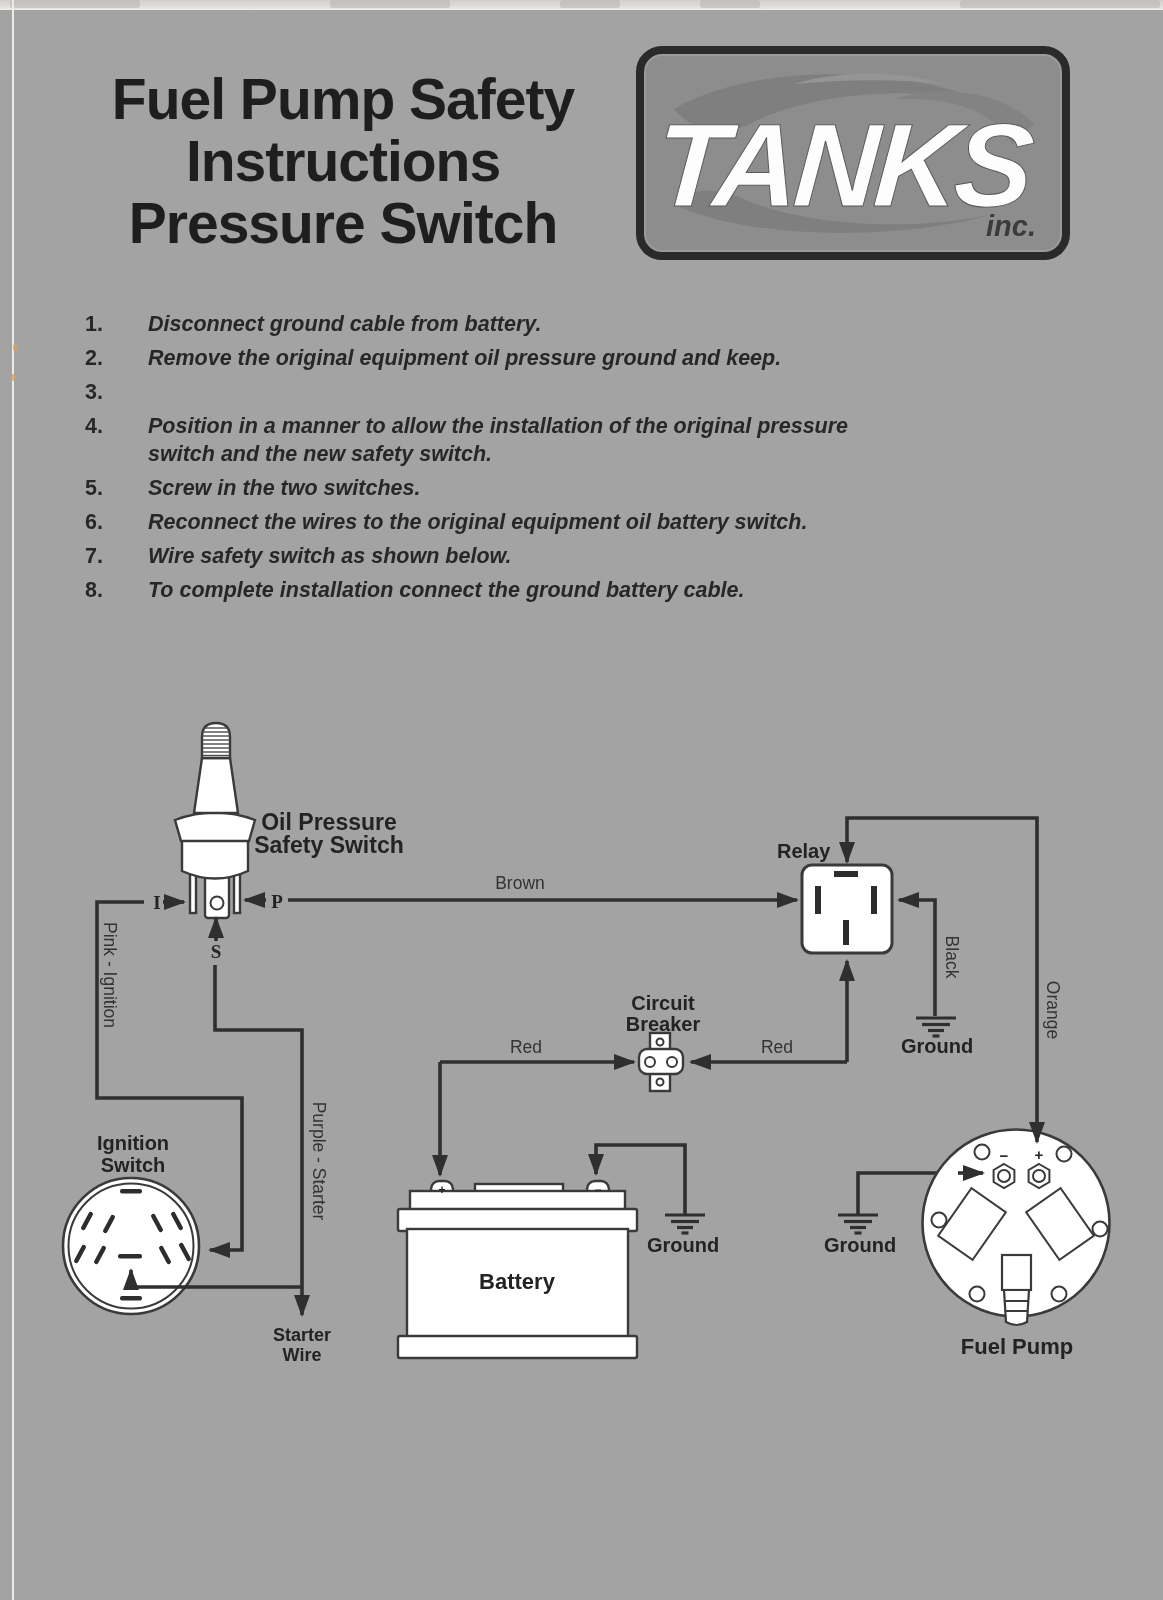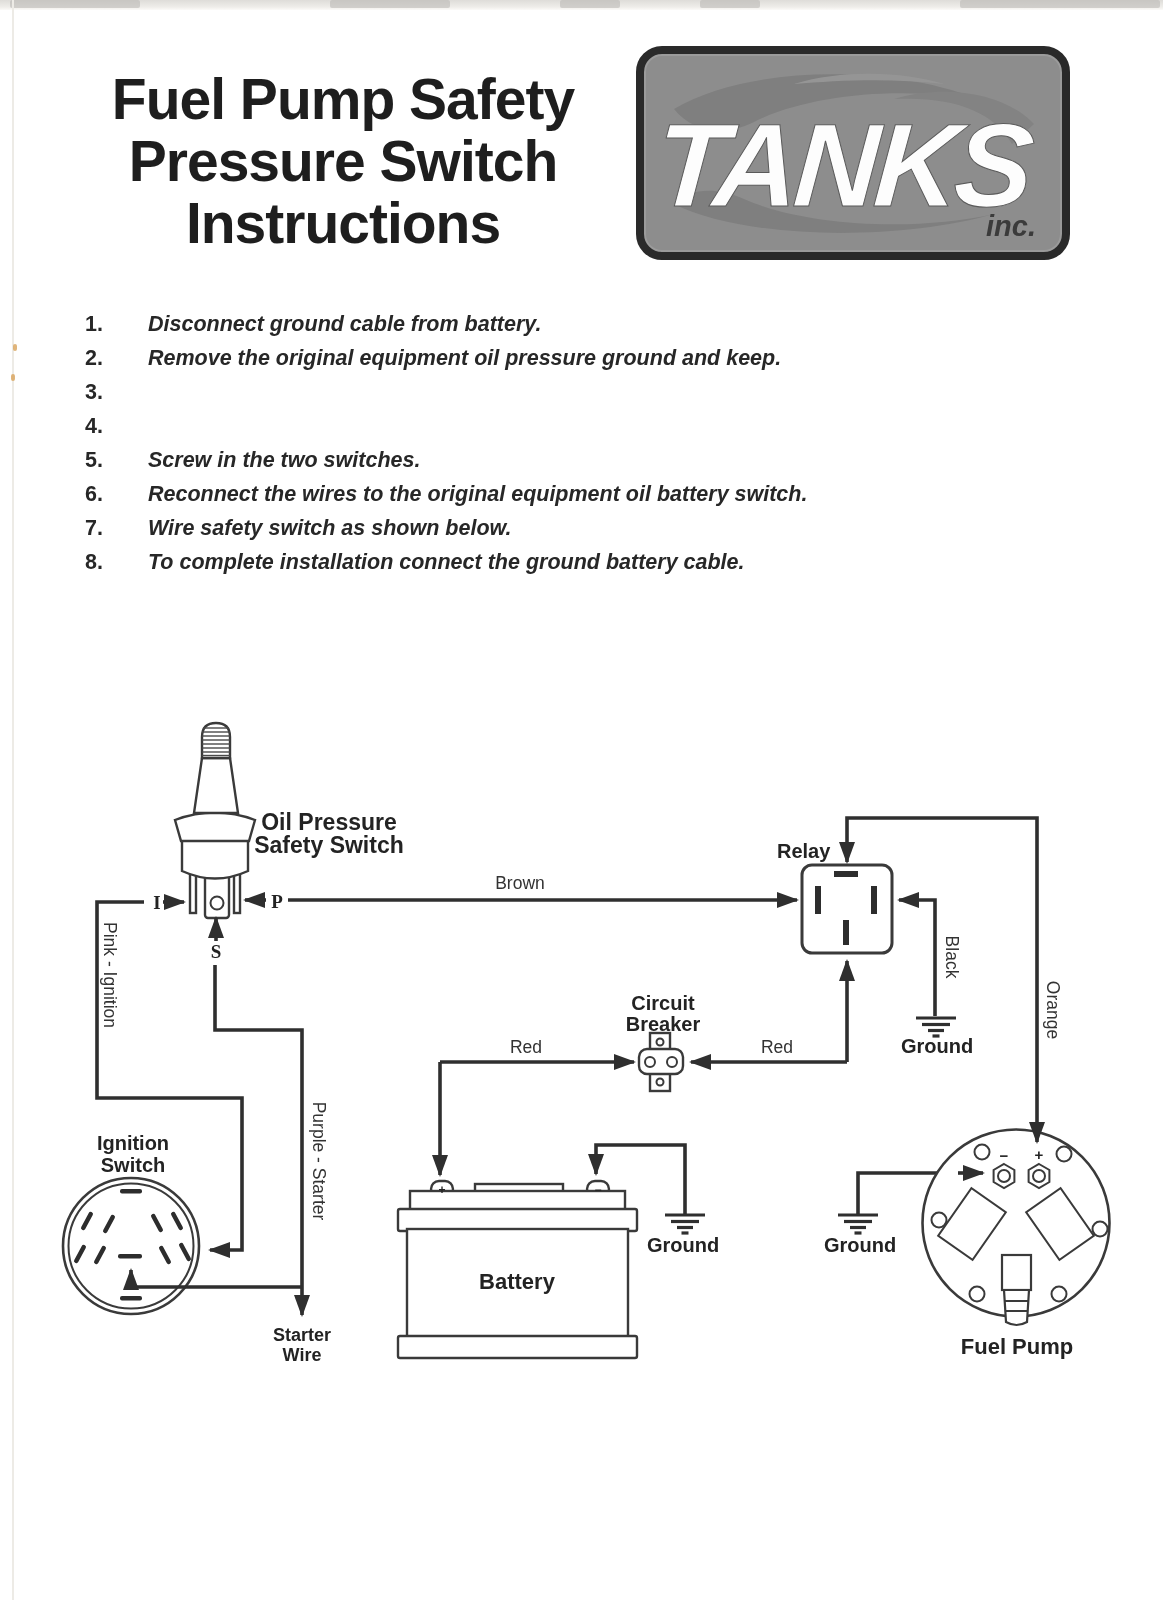--- a/index.html
+++ b/index.html
@@ -1,18 +1,18 @@
 <!DOCTYPE html>
 <html><head>
 <meta charset="utf-8">
 <style>
   html,body{margin:0;padding:0;background:#888;}
   .page{
     position:relative;width:1163px;height:1600px;margin:0 auto;
-    background:#ffffff;overflow:hidden;
+    background:#a3a3a3;overflow:hidden;
     font-family:"Liberation Sans","DejaVu Sans",sans-serif;
     color:#222;
   }
   
   .scan-strip{position:absolute;left:0;top:0;width:1163px;height:10px;
     background:linear-gradient(180deg,#d8d6d2 0%,#eceae6 70%,#fbfaf7 100%);opacity:.85;}
   .smudge{position:absolute;top:0;height:8px;background:#b7b5b0;opacity:.55;border-radius:2px;}
   .crease{position:absolute;left:12px;top:0;width:2px;height:1600px;background:#edebe6;}
   .speck{position:absolute;width:4px;height:7px;background:#d8a35a;opacity:.8;border-radius:2px;}
 
@@ -63,22 +63,22 @@
   <div class="smudge" style="left:330px;width:120px"></div>
   <div class="smudge" style="left:560px;width:60px"></div>
   <div class="smudge" style="left:700px;width:60px"></div>
   <div class="smudge" style="left:960px;width:200px"></div>
   <div class="crease"></div>
   <div class="speck" style="left:13px;top:344px"></div>
   <div class="speck" style="left:11px;top:374px"></div>
 
   <div class="title-block">
     <div>Fuel Pump Safety</div>
+    <div>Instructions</div>
     <div>Pressure Switch</div>
-    <div>Instructions</div>
   </div>
 
   <div class="logo">
     <svg viewBox="0 0 418 198">
       <g opacity="0.8">
         <path d="M30,55 C110,8 260,12 340,48 C270,32 170,38 110,68 C80,83 48,78 30,55 Z" fill="#7c7c7c"></path>
         <path d="M390,70 C360,38 300,30 250,45 C310,42 350,58 368,90 Z" fill="#818181"></path>
         <path d="M30,150 C100,185 250,188 350,160 C270,178 160,172 100,145 C70,132 45,135 30,150 Z" fill="#7c7c7c"></path>
         <path d="M150,30 C200,15 260,18 300,30 C250,24 195,26 150,30 Z" fill="#989898"></path>
       </g>
@@ -97,20 +97,22 @@
       <span class="lines"><span>Remove the original equipment oil pressure ground and keep.</span></span>
     </div>
     <div class="item">
       <span class="num">3.</span>
       <span class="lines">
       </span>
     </div>
     <div class="item">
       <span class="num">4.</span>
       <span class="lines">
+        <div>Position in a manner to allow the installation of the original pressure</div>
+        <div>switch and the new safety switch.</div>
       </span>
     </div>
     <div class="item">
       <span class="num">5.</span>
       <span class="lines"><span>Screw in the two switches.</span></span>
     </div>
     <div class="item">
       <span class="num">6.</span>
       <span class="lines"><span>Reconnect the wires to the original equipment oil battery switch.</span></span>
     </div>

